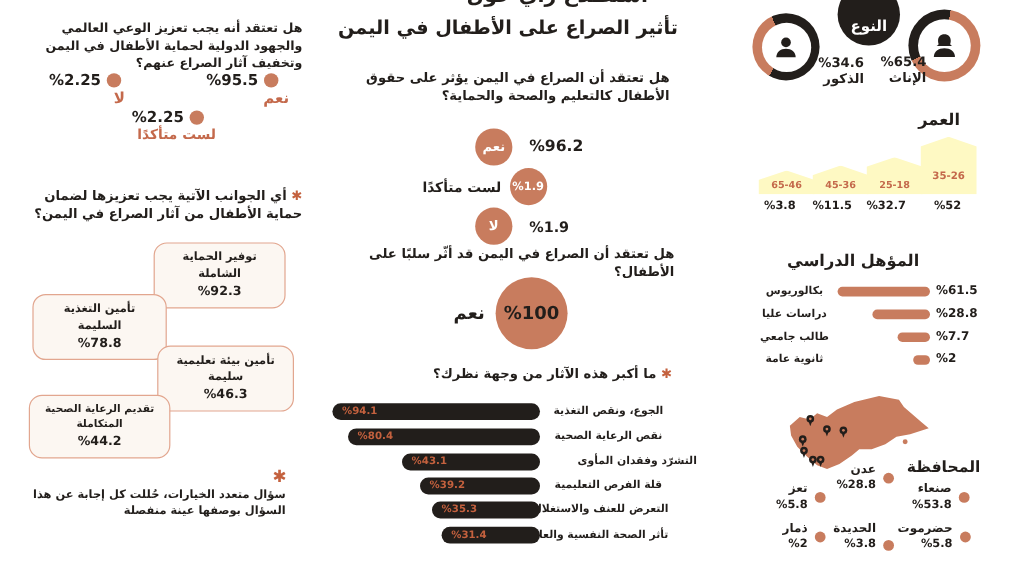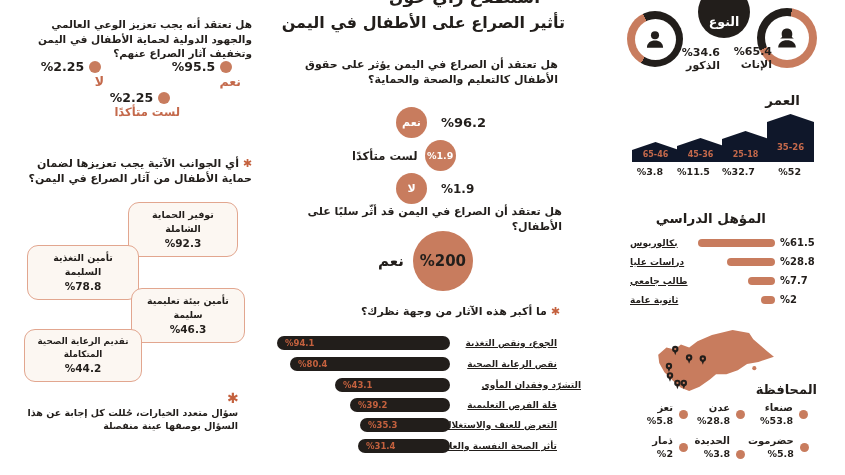--- a/index.html
+++ b/index.html
@@ -17,30 +17,30 @@
   .sdot { width:9px; height:9px; border-radius:50%; background:#C87C5E; display:inline-block; flex:none; }
   .star { color:#C4613E; font-style:normal; }
   .optlabel { color:#C4694B; }
   .box { border:1.5px solid #E2A68F; background:#FCF7F2; border-radius:11px; padding:5px 6px;
          text-align:center; line-height:1.45; font-size:9.5px; }
   .effect-row { position:absolute; left:277px; display:flex; align-items:center; height:14px; }
   .barzone { width:174px; height:14px; position:relative; }
   .effect-bar { position:absolute; right:1px; top:0; height:14px; background:#221E1B; border-radius:8px;
                 display:flex; align-items:center; }
   .effect-val { color:#C4613E; font-size:8.5px; padding-left:8px; direction:ltr; line-height:14px; }
-  .effect-label { width:100px; margin-left:6px; text-align:right; direction:rtl; font-size:9px;
-                  white-space:nowrap; line-height:14px;text-decoration:underline; }
+  .effect-label { width:100px; margin-left:6px; text-align:center; direction:rtl; font-size:9px;
+                  white-space:nowrap; line-height:14px; }
   .donut { border-radius:50%; display:flex; align-items:center; justify-content:center; }
   .donut-hole { background:#fff; border-radius:50%; display:flex; align-items:center; justify-content:center; }
-  .age-bar { position:absolute; bottom:0; background:#0f172a;
+  .age-bar { position:absolute; bottom:0; background:#fef9c3;
              clip-path:polygon(0 8px, 50% 0, 100% 8px, 100% 100%, 0 100%);padding-left:47px; }
   .age-label { position:absolute; bottom:3px; left:0; width:100%; text-align:center; color:#C4694B;
                font-size:8px; direction:ltr; }
   .edu-row { position:absolute; display:flex; align-items:center; height:13px; }
-  .edu-label { width:64px; text-align:left; direction:rtl; font-size:9px; white-space:nowrap;text-decoration:underline; }
+  .edu-label { width:64px; text-align:center; direction:rtl; font-size:9px; white-space:nowrap; }
   .edu-barzone { width:77px; height:8px; position:relative; margin:0 5px 0 4px; }
   .edu-bar { position:absolute; right:0; top:0; height:8px; background:#C87C5E; border-radius:5px; }
   .edu-val { font-size:10px; direction:ltr; }
   .gov-item { position:absolute; display:flex; align-items:center; gap:6px; direction:ltr; }
   .gov-text { text-align:right; direction:rtl; line-height:1.25; flex:1; }
   .gov-name { font-size:10px; }
   .gov-val { font-size:9.5px; direction:ltr; }
 </style>
 </head>
 <body>
@@ -64,21 +64,21 @@
 
   <div class="abs" style="left:396px; top:173px; display:flex; align-items:center; gap:14px;">
     <div class="ans-circle" style="width:31px; height:31px; font-size:11px;">لا</div>
     <div class="ltr" style="font-size:12px;">%1.9</div>
   </div>
 
   <div class="abs c rtl q" style="left:278px; top:204px; width:284px; font-size:11px;">هل تعتقد أن الصراع في اليمن قد أثّر سلبًا على الأطفال؟</div>
 
   <div class="abs" style="left:378px; top:231px; display:flex; align-items:center; gap:9px;">
     <div class="rtl" style="font-size:15px;">نعم</div>
-    <div class="ans-circle ltr" style="width:60px; height:60px; font-size:15px; color:#221E1B;">%200</div>
+    <div class="ans-circle ltr" style="width:60px; height:60px; font-size:15px; color:#221E1B;">%100</div>
   </div>
 
   <div class="abs rtl q" style="left:320px; top:304px; width:240px; text-align:right; font-size:11px;">
     <span class="star">✱</span>
     <span>ما أكبر هذه الآثار من وجهة نظرك؟</span>
   </div>
 
   <div class="effect-row" style="top:336px;">
     <div class="barzone">
         <div class="effect-bar" style="width: 173px;">
@@ -114,21 +114,21 @@
   <div class="effect-row" style="top:418px;">
     <div class="barzone">
         <div class="effect-bar" style="width: 90px;">
       <span class="effect-val">%35.3</span>
         </div>
       </div>
     <div class="effect-label">التعرض للعنف والاستغلال</div>
   </div>
   <div class="effect-row" style="top:439px;">
     <div class="barzone">
-        <div class="effect-bar" style="width: 92px;">
+        <div class="effect-bar" style="width: 82px;">
       <span class="effect-val">%31.4</span>
         </div>
       </div>
     <div class="effect-label">تأثر الصحة النفسية والعاطفية</div>
   </div>
 
   <div class="abs c rtl q" style="left:8px; top:17px; width:244px; font-size:10.5px;">هل تعتقد أنه يجب تعزيز الوعي العالمي والجهود الدولية لحماية الأطفال في اليمن وتخفيف آثار الصراع عنهم؟</div>
 
   <div class="abs c" style="left:163px; top:59px; width:78px;">
     <div style="display:flex; align-items:center; justify-content:center; gap:5px;">
@@ -306,21 +306,21 @@
 
   <div class="abs c rtl" style="left:755px; top:382px; width:62px; font-size:13px;">المحافظة</div>
 
   <div class="gov-item" style="left:748px; top:402px; width:60px;">
     <div class="gov-text">
       <div class="gov-name">صنعاء</div>
       <div class="gov-val">%53.8</div>
     </div>
       <span class="sdot"></span>
   </div>
-  <div class="gov-item" style="left:690px; top:402px; width:55px;">
+  <div class="gov-item" style="left:690px; top:386px; width:55px;">
     <div class="gov-text">
       <div class="gov-name">عدن</div>
       <div class="gov-val">%28.8</div>
     </div>
       <span class="sdot"></span>
   </div>
   <div class="gov-item" style="left:630px; top:402px; width:58px;">
     <div class="gov-text">
       <div class="gov-name">تعز</div>
       <div class="gov-val">%5.8</div>

